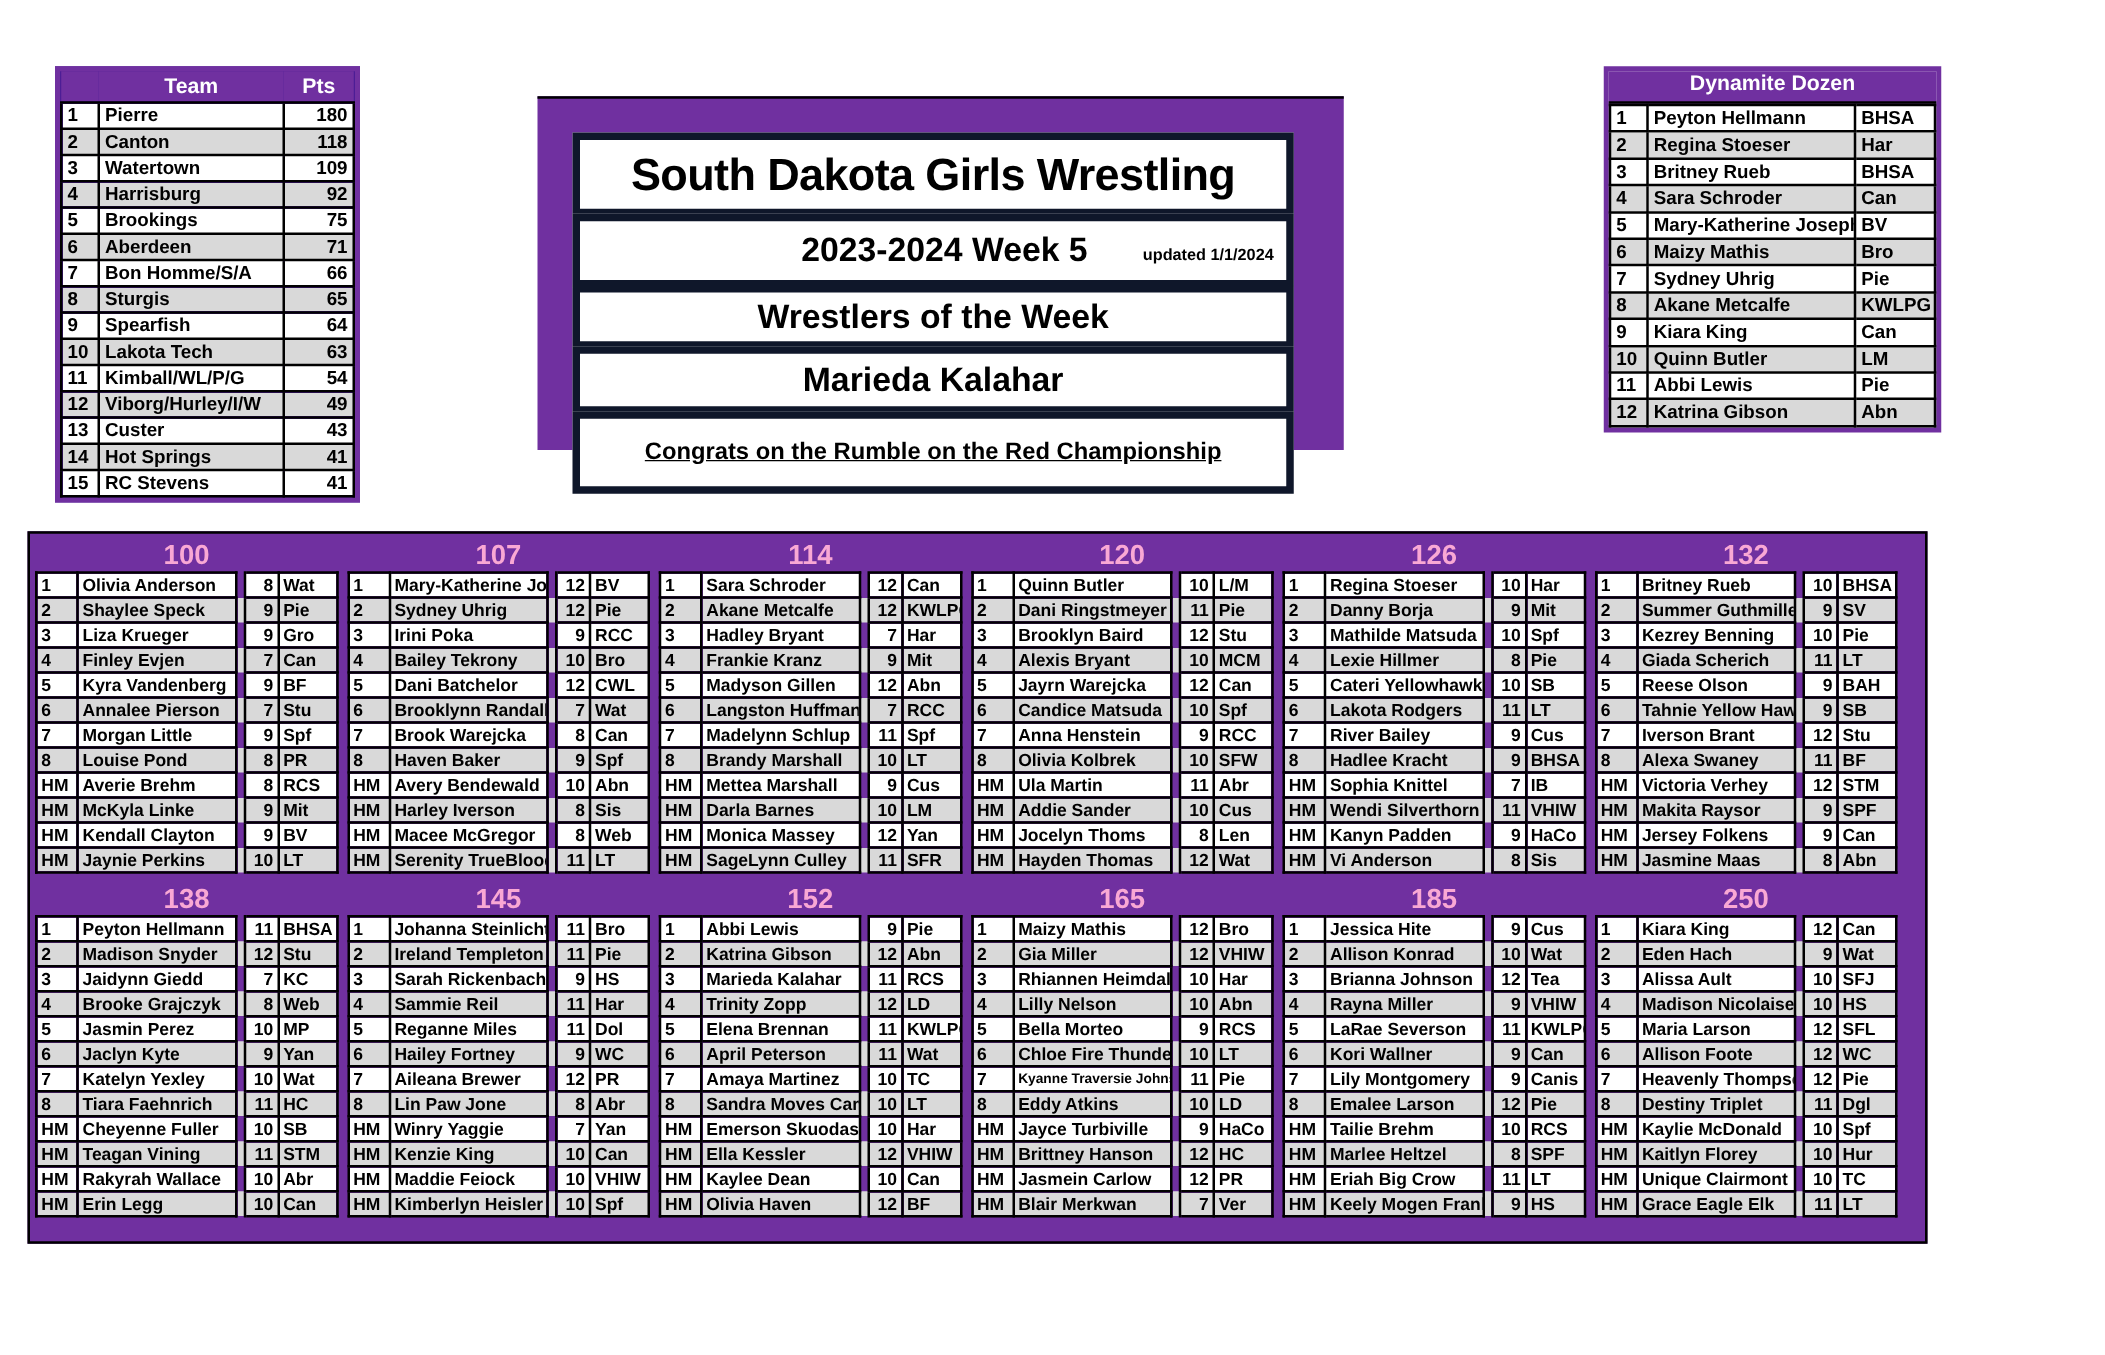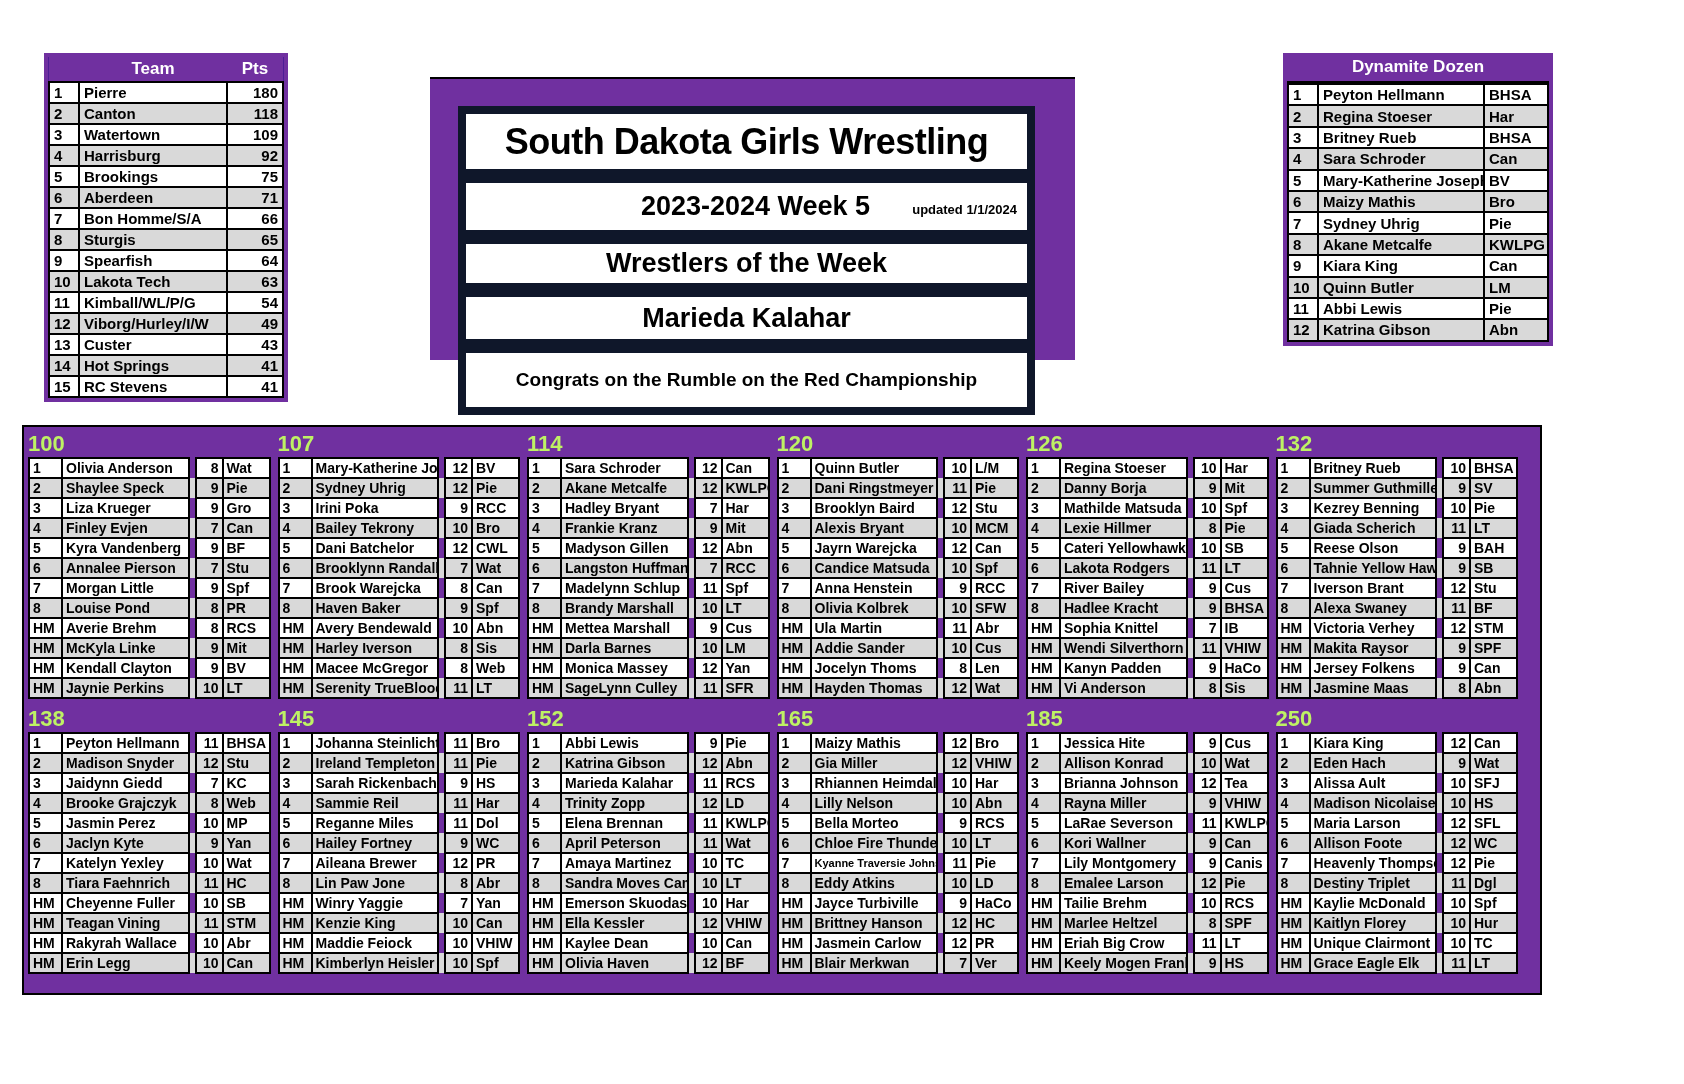--- a/index.html
+++ b/index.html
@@ -33,29 +33,29 @@
   .team-wrap td.num{width:28px;}
   .team-wrap td.pts{width:52px;text-align:right;}
 
   
   .title-box{
     position:absolute;left:430px;top:77px;width:645px;height:281px;
     background:var(--purple);border-top:2px solid #000;
   }
   .title-inner{position:absolute;left:28px;right:40px;top:27px;}
   .tb-row{
-    background:#fff;border:8px solid #0f172a;margin-top:-2px;
+    background:#fff;border:6px solid #0f172a;margin-top:-2px;
     display:flex;align-items:center;justify-content:center;position:relative;
   }
   .tb-row:first-child{margin-top:0;}
   .tb-main  {height:55px;font-size:36px;letter-spacing:-0.5px;}
   .tb-week  {height:47px;font-size:27px;padding-left:18px;}
   .tb-wotw  {height:39px;font-size:27px;}
   .tb-name  {height:42px;font-size:27px;}
-  .tb-grats {height:54px;font-size:19px;}
+  .tb-grats {height:54px;font-size:19px;text-decoration:underline;}
   .tb-updated{
     position:absolute;right:10px;top:50%;transform:translateY(-36%);
     font-size:13px;font-weight:bold;
   }
 
   
   .dd-wrap{
     position:absolute;left:1283px;top:53px;width:262px;
     border:4px solid var(--purple);background:#fff;
   }
@@ -75,21 +75,21 @@
   .weights-wrap{
     position:absolute;left:22px;top:425px;width:1520px;height:570px;
     background:var(--purple);border:2px solid #000;box-sizing:border-box;
     padding:4px 22px 19px 4px;
   }
   .weights-grid{
     display:grid;grid-template-columns:repeat(6,1fr);
     grid-column-gap:7px;grid-row-gap:7px;
   }
   .wt-header{
-    height:26px;color:#bef264;font-size:22px;line-height:26px;text-align:left;
+    height:26px;color:#f9a8d4;font-size:22px;line-height:26px;text-align:center;
     background:var(--purple);
   }
   .wt-block td{
     border:2px solid #000;height:18px;font-size:14px;line-height:18px;
     background:#fff;padding:0 3px;
   }
   .wt-block tr.alt td{background:var(--alt);}
   .wt-block td.gap{
     border-top:0;border-bottom:0;background:var(--purple);padding:0;
   }

